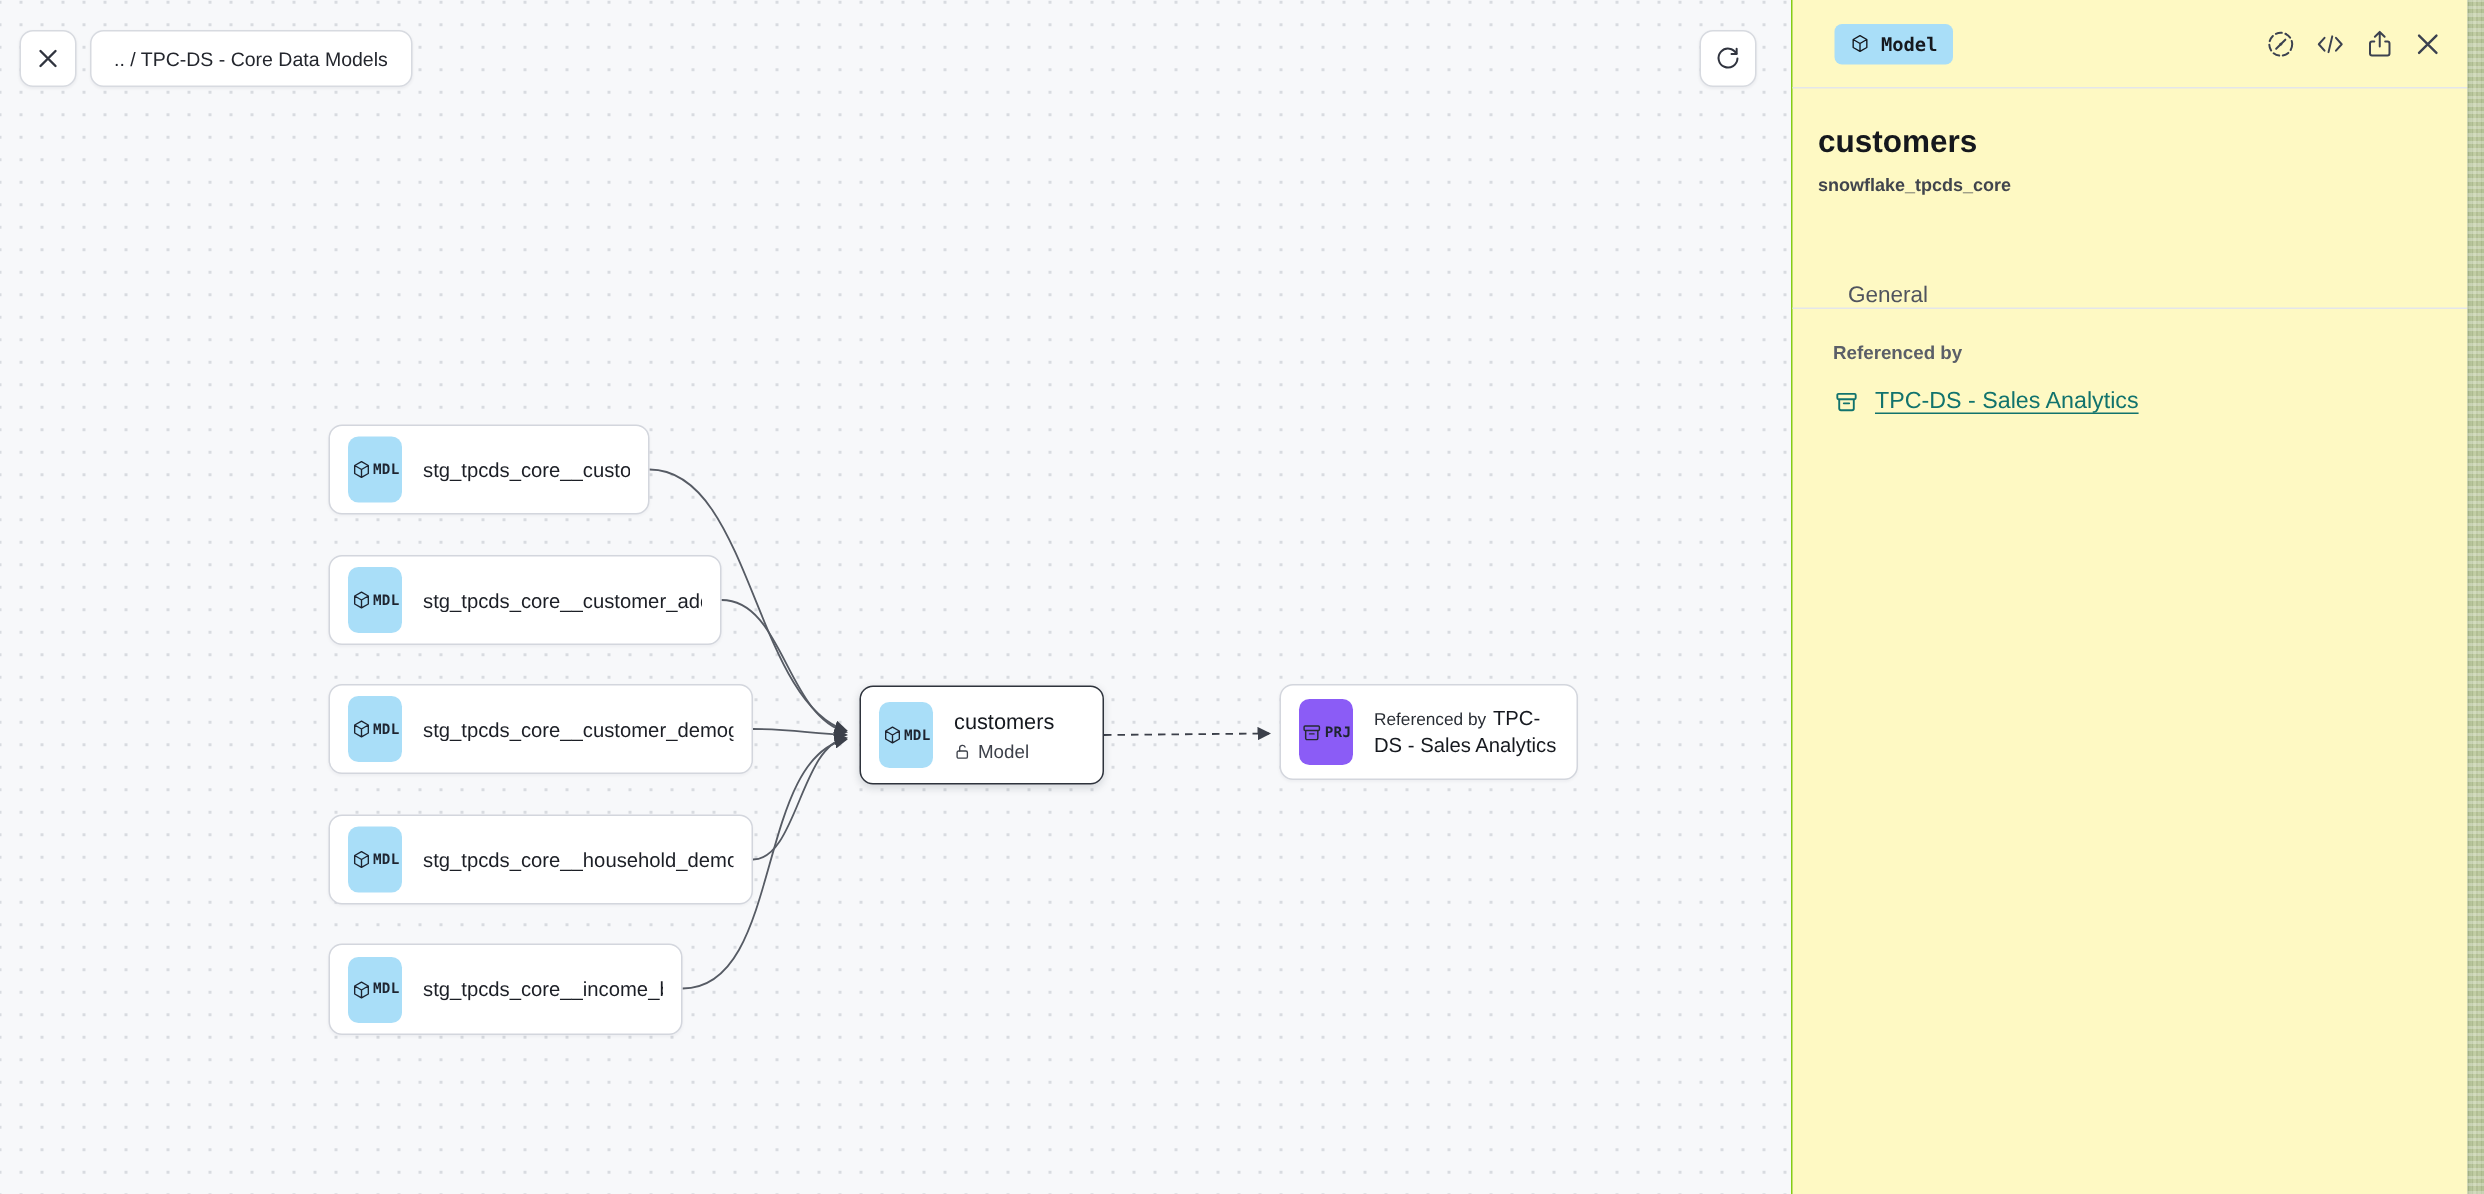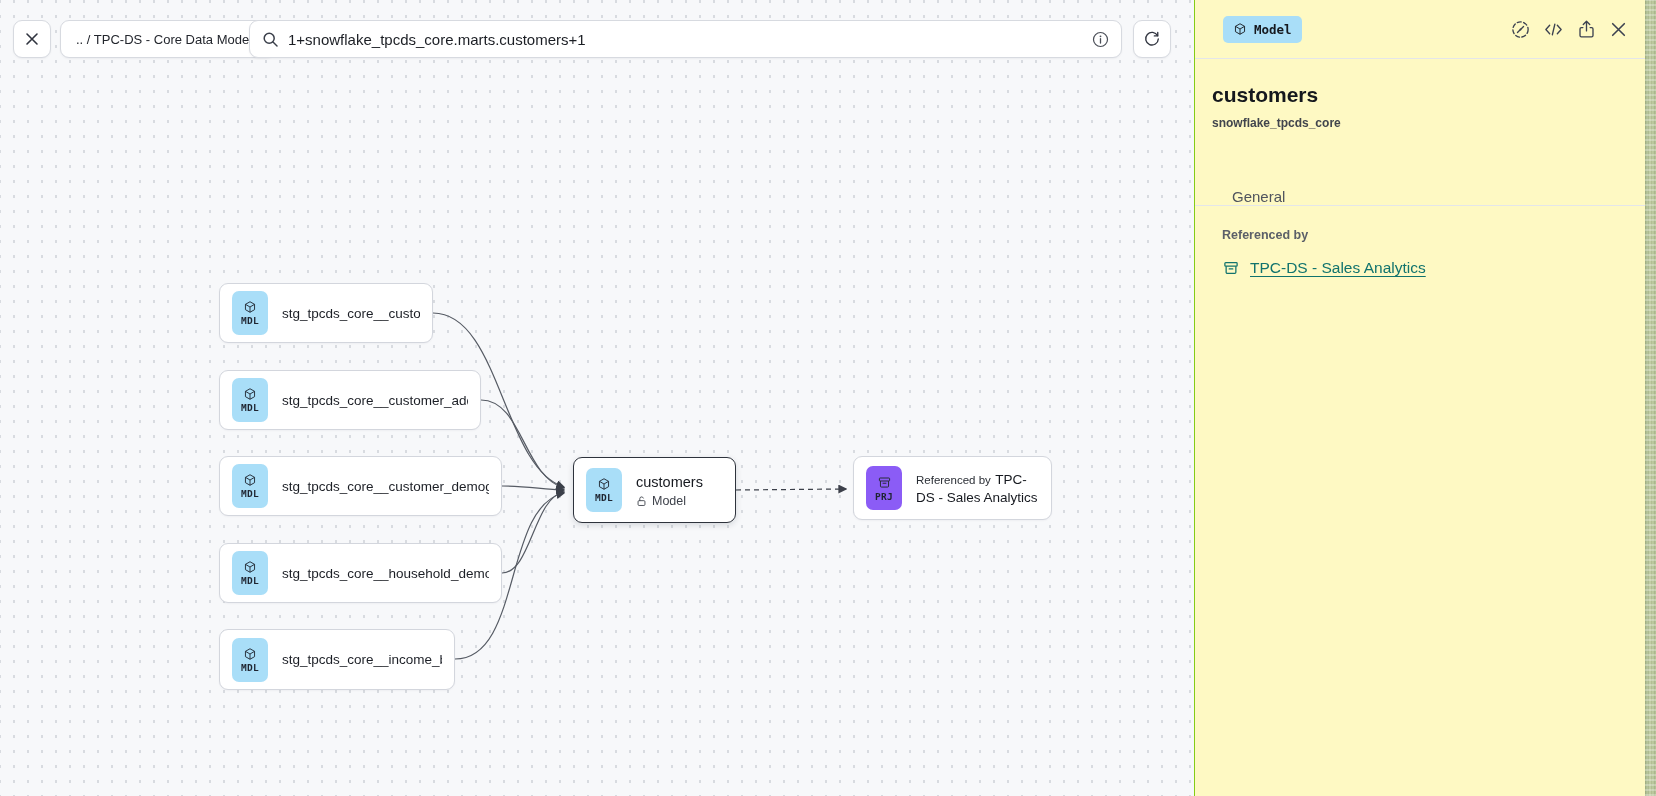--- a/index.html
+++ b/index.html
@@ -25,21 +25,21 @@
     font-family:"Liberation Sans", sans-serif; background:transparent; }
   .tb-refresh { left:1133px; width:38px; }
   .icn { display:inline-flex; flex:none; }
 
   
   .node { position:absolute; background:#fff; border:1px solid #d3d6dd; border-radius:9px;
     display:flex; align-items:center; padding:0 12px; gap:14px; cursor:pointer;
     box-shadow:0 1px 2px rgba(16,24,40,.04); }
   .node-label { font-size:13.5px; color:#1c1f26; white-space:nowrap; overflow:hidden; }
   .nbadge { flex:none; width:36px; height:44px; border-radius:7px; display:flex;
-    flex-direction:column; align-items:center; justify-content:center; gap:1px; color:#1e2430; }
+    flex-direction:row; align-items:center; justify-content:center; gap:1px; color:#1e2430; }
   .nbadge .bt { font-size:9.5px; font-weight:700; letter-spacing:.2px; }
   .nbadge.mdl { background:#a9def8; }
   .nbadge.prj { background:#8b5cf6; }
   .node.selected { border:1.6px solid #2e333c; box-shadow:0 2px 6px rgba(16,24,40,.15); }
   .node .stack .t1 { font-size:14.5px; font-weight:500; color:#16191f; }
   .node .stack .t2 { font-size:12.5px; color:#3d414a; display:flex; align-items:center; gap:5px; margin-top:3px; }
   .node .stack .k1 { font-size:11.5px; color:#2a2e35; }
   .node .stack .k2 { font-size:13.5px; color:#16191f; margin-top:2px; }
 
   
@@ -108,36 +108,20 @@
       <svg width="16" height="16" viewBox="0 0 16 16">
           <path d="M3 3 L13 13 M13 3 L3 13" stroke="#30343f" stroke-width="1.6" stroke-linecap="round"></path>
         </svg>
     </span>
   </div>
 
   <div class="tb-btn tb-crumb">
     <span>.. / TPC-DS - Core Data Models</span>
   </div>
 
-  <div class="tb-btn tb-search">
-    <span class="icn">
-      <svg width="17" height="17" viewBox="0 0 17 17">
-          <circle cx="7.2" cy="7.2" r="5" fill="none" stroke="#3a3f4a" stroke-width="1.5"></circle>
-          <path d="M11 11 L15 15" stroke="#3a3f4a" stroke-width="1.5" stroke-linecap="round"></path>
-        </svg>
-    </span>
-    <input type="text" value="1+snowflake_tpcds_core.marts.customers+1" style="">
-    <span class="icn">
-      <svg width="17" height="17" viewBox="0 0 17 17">
-          <circle cx="8.5" cy="8.5" r="7" fill="none" stroke="#4a4e57" stroke-width="1.2"></circle>
-          <circle cx="8.5" cy="5.3" r="0.9" fill="#4a4e57"></circle>
-          <path d="M8.5 7.7 V12" stroke="#4a4e57" stroke-width="1.3" stroke-linecap="round"></path>
-        </svg>
-    </span>
-  </div>
 
   <div class="tb-btn tb-refresh">
     <span class="icn">
       <svg width="18" height="18" viewBox="0 0 20 20">
           <path d="M16.2 6.4 A7 7 0 1 0 17 10" fill="none" stroke="#30343f" stroke-width="1.5" stroke-linecap="round"></path>
           <polyline points="16.4,2.8 16.4,6.6 12.6,6.6" fill="none" stroke="#30343f" stroke-width="1.5" stroke-linecap="round" stroke-linejoin="round"></polyline>
         </svg>
     </span>
   </div>
 

